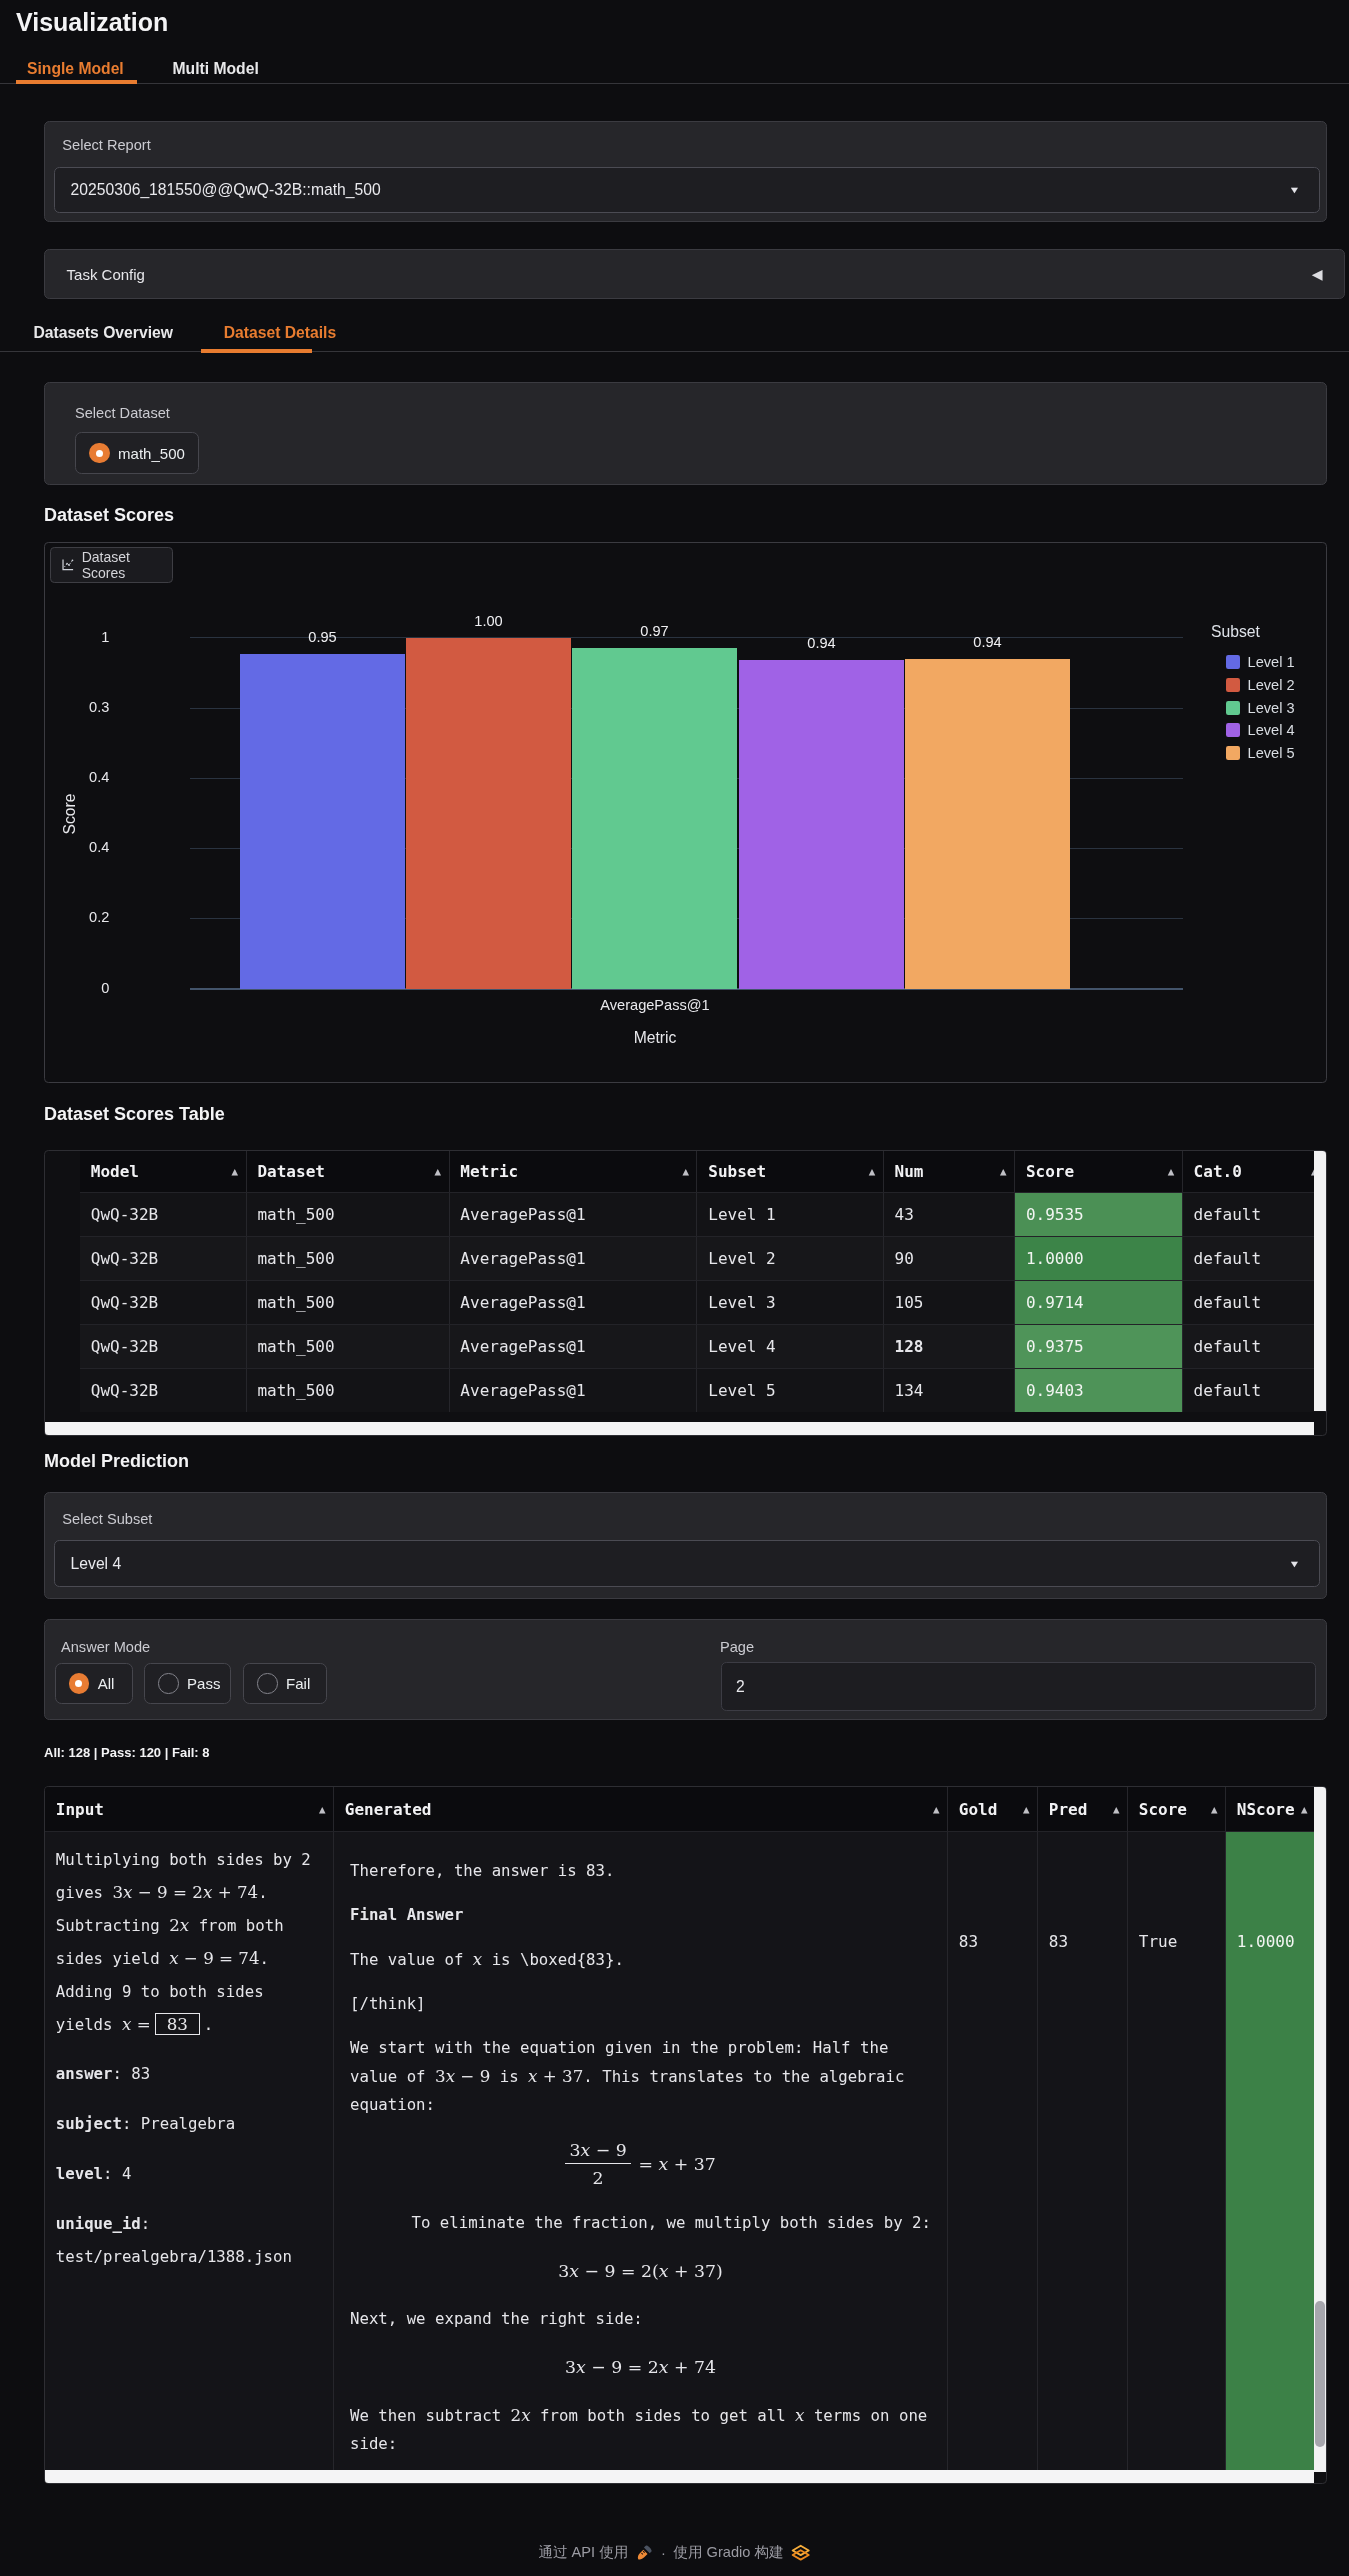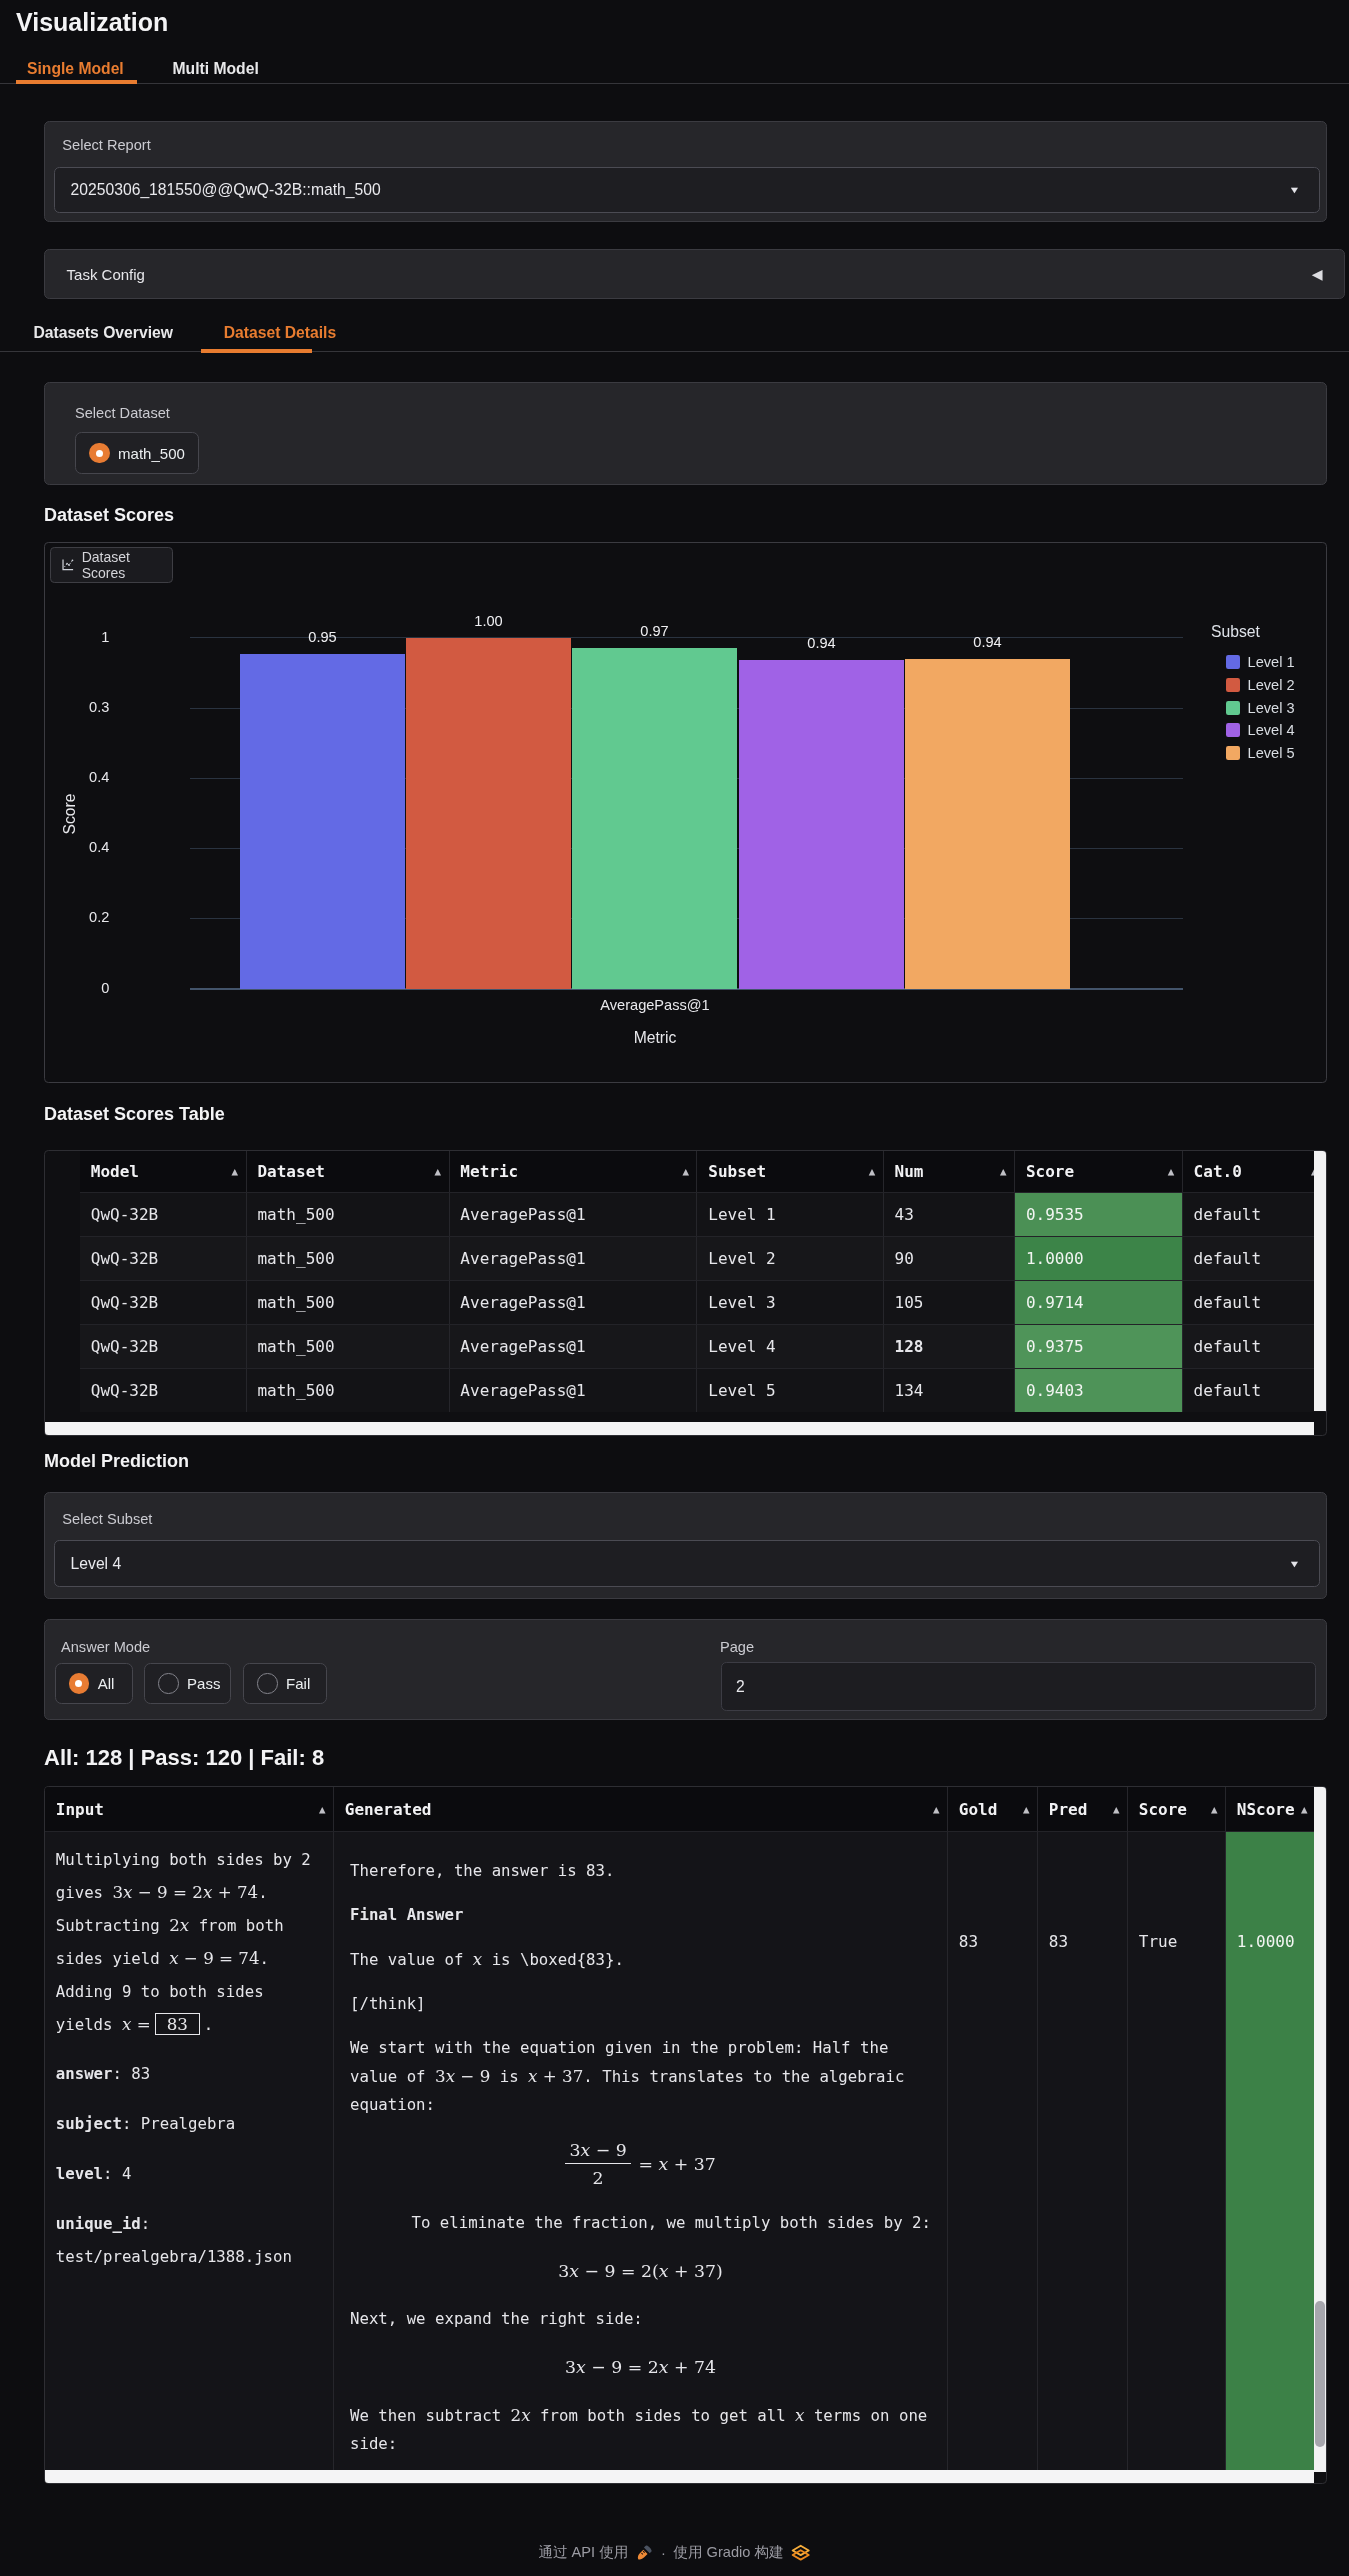--- a/index.html
+++ b/index.html
@@ -302,21 +302,21 @@
         </div>
         <div class="chip" style="left: 198px; top: 43px; width: 84px; height: 41px;">
           <span class="radio unsel"></span>
           <span class="clabel">Fail</span>
         </div>
       </div>
     <div class="panel-label" style="left:675px; top:19.4px;">Page</div>
     <input class="page-input" style="left: 676px; top: 42px; width: 595px; height: 49px;" value="2">
   </div>
 
-  <div class="abs heading" style="left:44px; top:1745px; font-size:22px;">All: 128 | Pass: 120 | Fail: 8</div>
+  <div class="abs heading" style="left:44px; top:1745px; font-size:13px;">All: 128 | Pass: 120 | Fail: 8</div>
 
   <div class="dtable" id="pred-table" style="left:44px; top:1786px; width:1283px; height:698px;">
       <div class="thead" style="height: 44px;">
         <div class="th" style="width: 289px;">
           <span>Input</span>
           <span class="sort">▲</span>
         </div>
         <div class="th" style="width: 614px;">
           <span>Generated</span>
           <span class="sort">▲</span>

